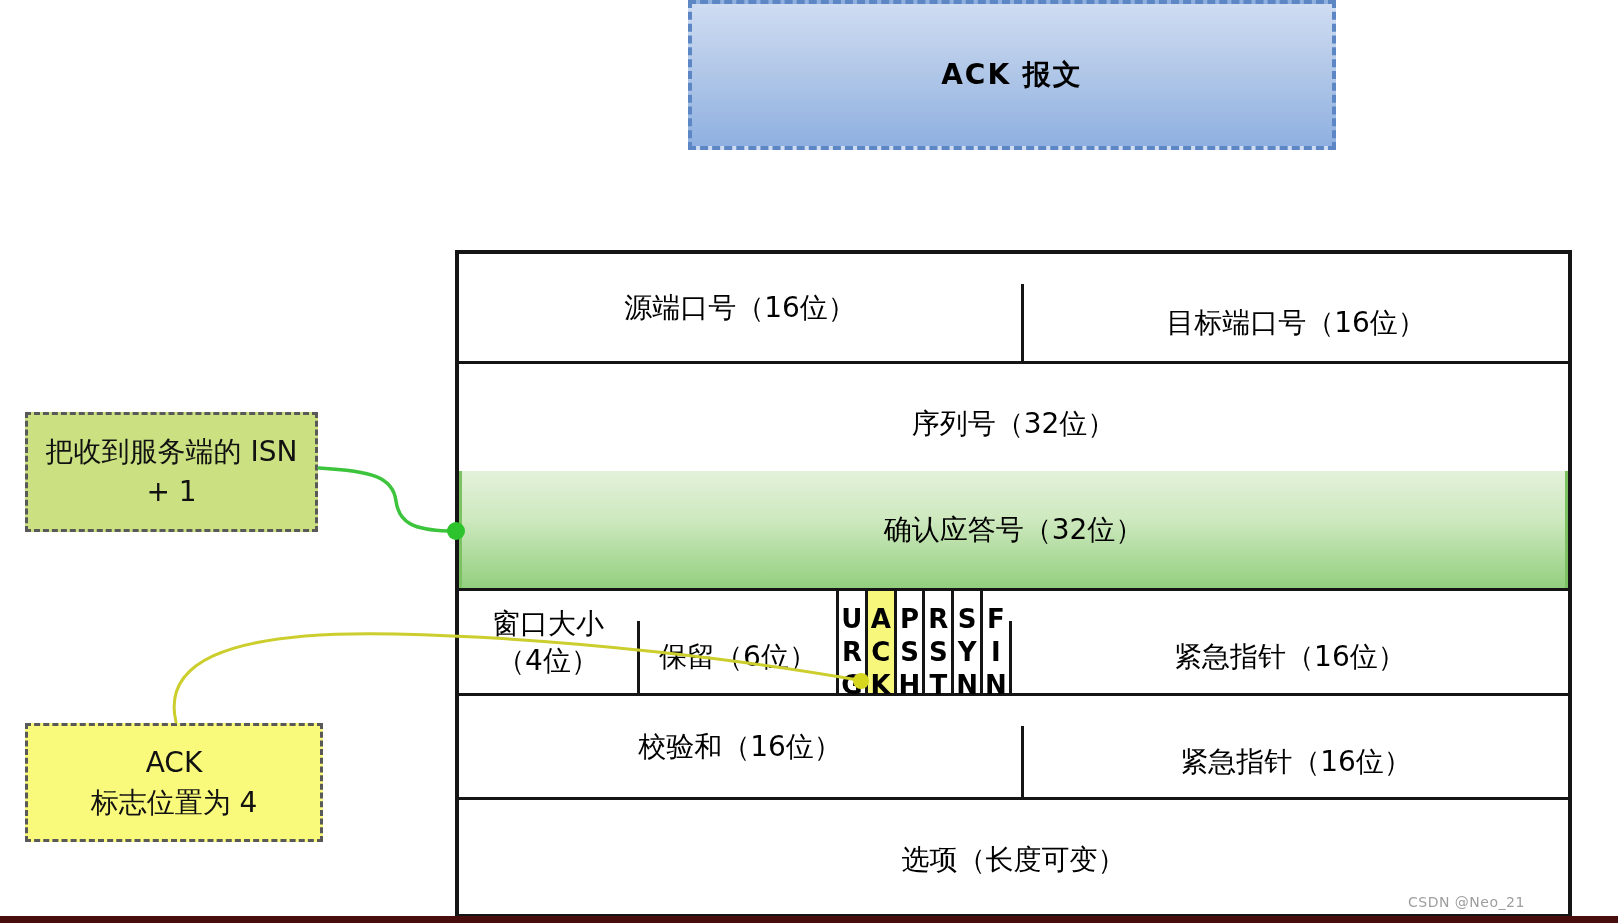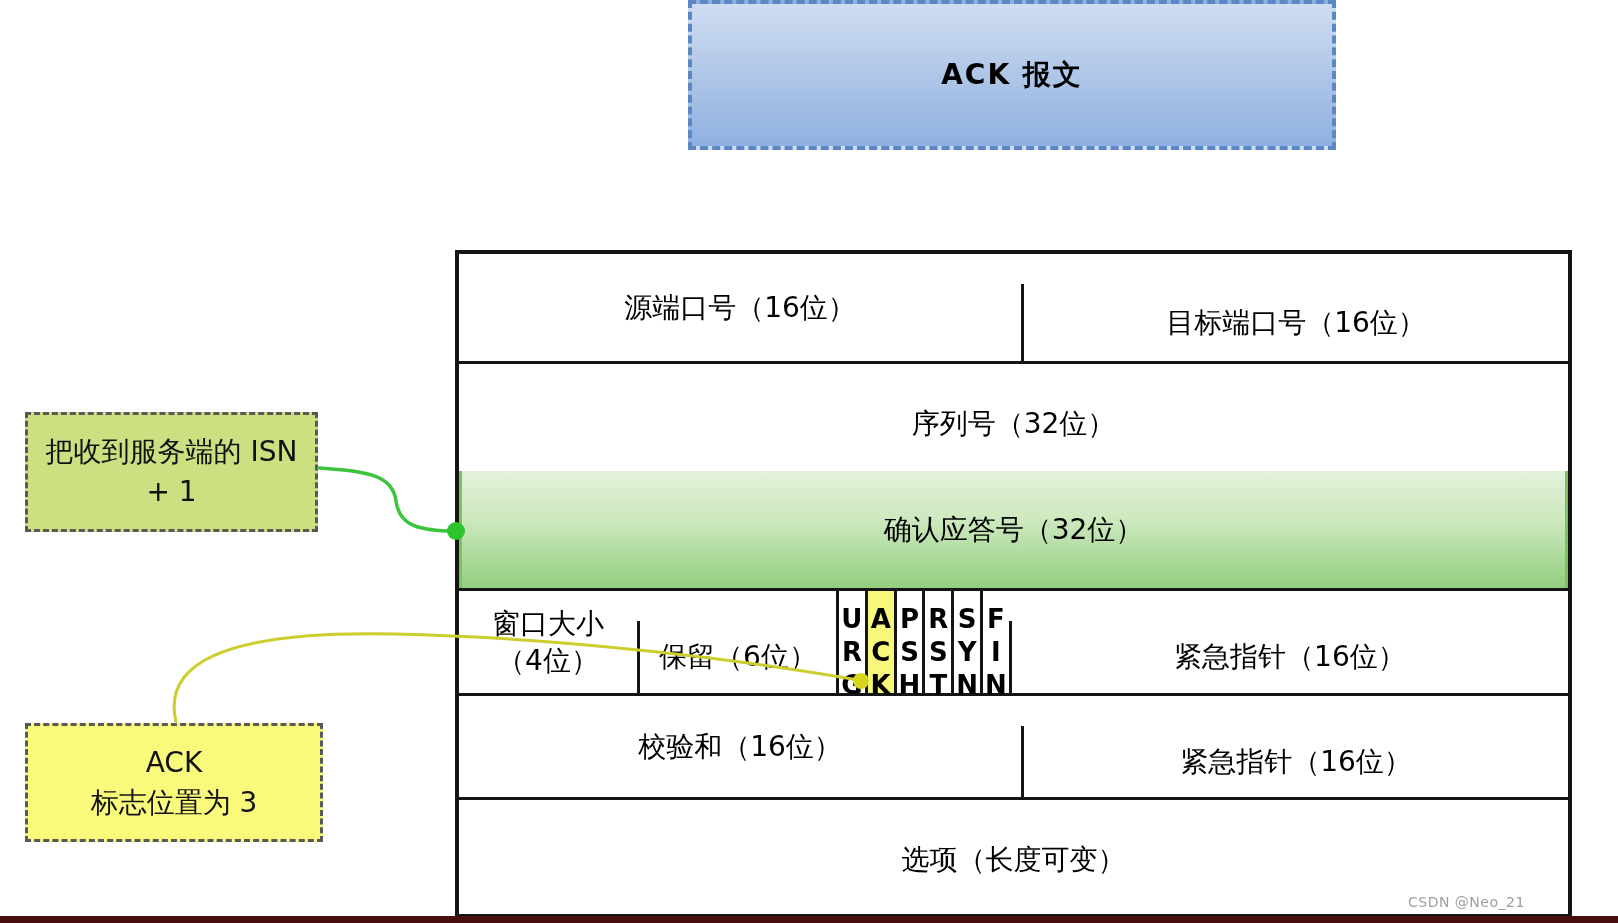--- a/index.html
+++ b/index.html
@@ -64,21 +64,21 @@
     <div class="title-line2">ACK 报文</div>
   </div>
 
   <div class="note note-green">
     <div>把收到服务端的 ISN</div>
     <div>+ 1</div>
   </div>
 
   <div class="note note-yellow">
     <div>ACK</div>
-    <div>标志位置为 3</div>
+    <div>标志位置为 4</div>
   </div>
 
   <div class="tcp-table">
 
     <div class="trow r1 bb">
       <div class="cell c-half-l">源端口号（16位）</div>
       <div class="cell c-half-r bl">目标端口号（16位）</div>
     </div>
 
     <div class="trow r2 bb">

